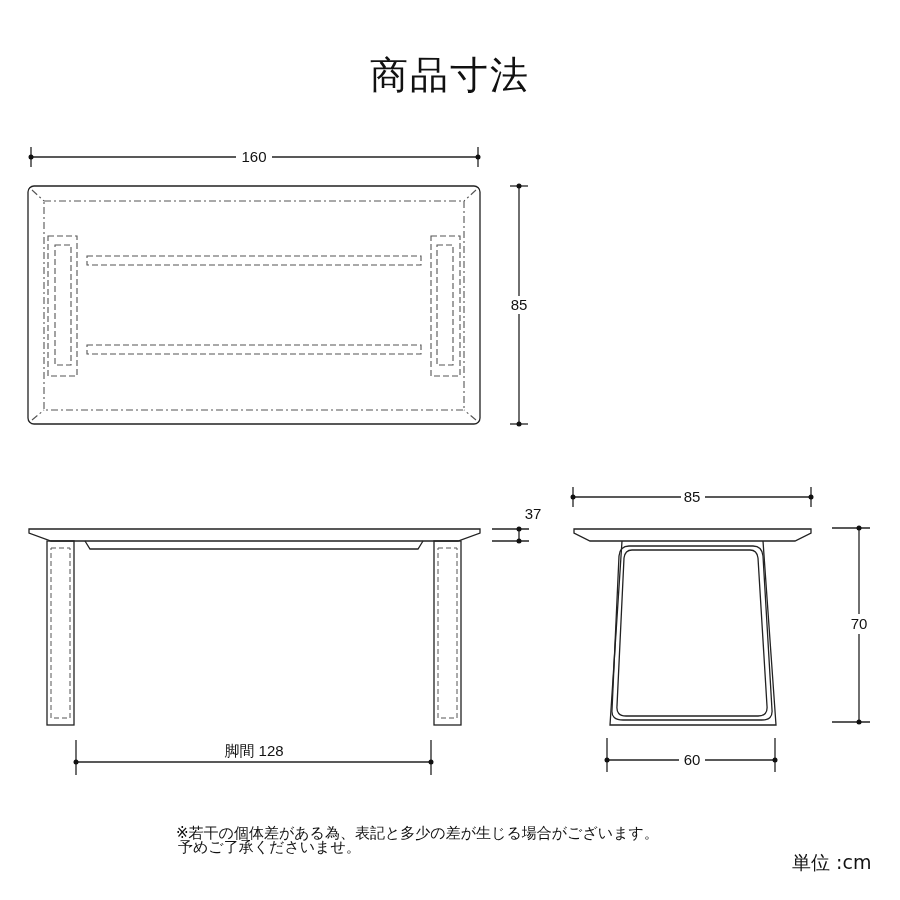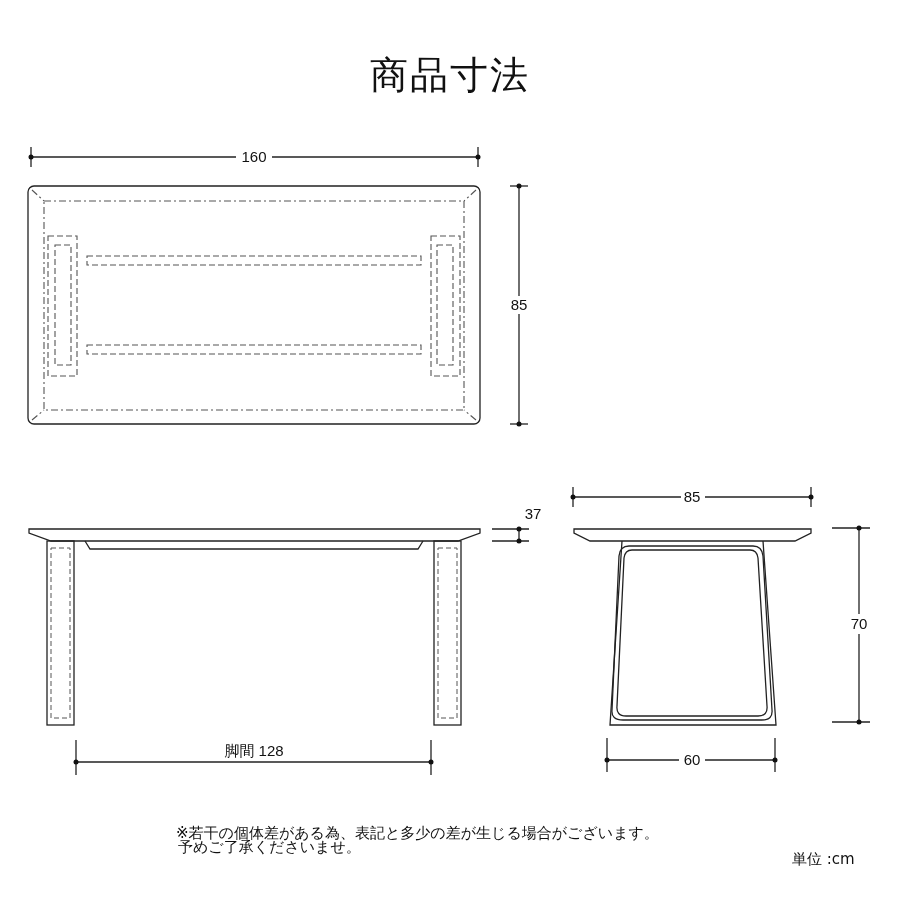--- a/index.html
+++ b/index.html
@@ -1,20 +1,20 @@
 <!DOCTYPE html>
 <html><head>
 <meta charset="utf-8">
 <style>
   html,body{margin:0;padding:0;background:#fff;}
   body{width:900px;height:900px;position:relative;overflow:hidden;font-family:"DejaVu Sans","Liberation Sans",sans-serif;color:#111;}
   .title{position:absolute;left:0;top:50px;width:900px;text-align:center;font-size:38px;letter-spacing:2px;color:#111;}
   svg{position:absolute;left:0;top:0;}
   .note{position:absolute;font-size:15px;color:#111;}
-  .unit{position:absolute;left:792px;top:850px;font-size:15px;}
+  .unit{position:absolute;left:792px;top:850px;font-size:19px;}
 </style>
 </head>
 <body>
 
 <div class="title">商品寸法</div>
 
 <svg width="900" height="900" viewBox="0 0 900 900">
   <g stroke="#222" stroke-width="1.3" fill="none">
 
     <g>

